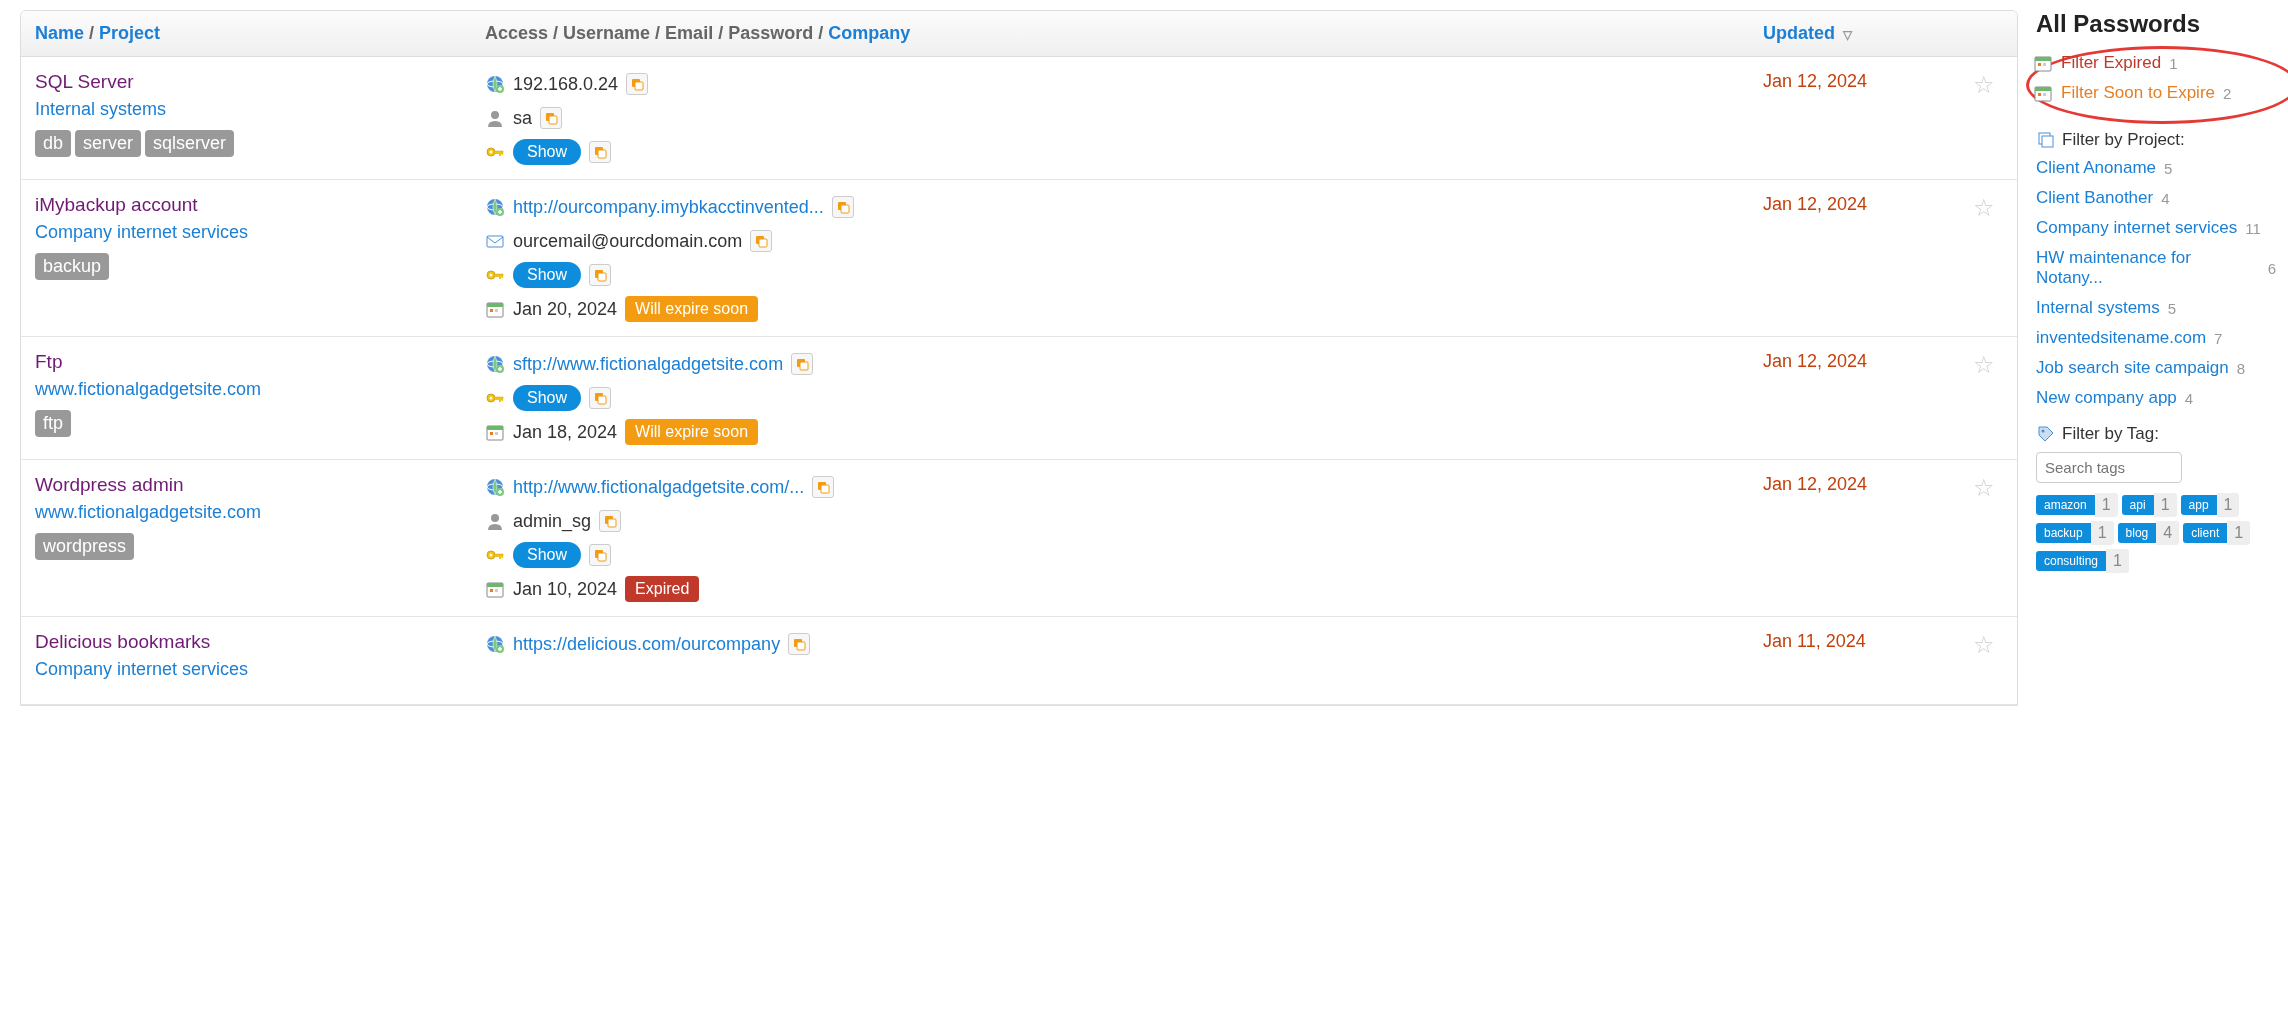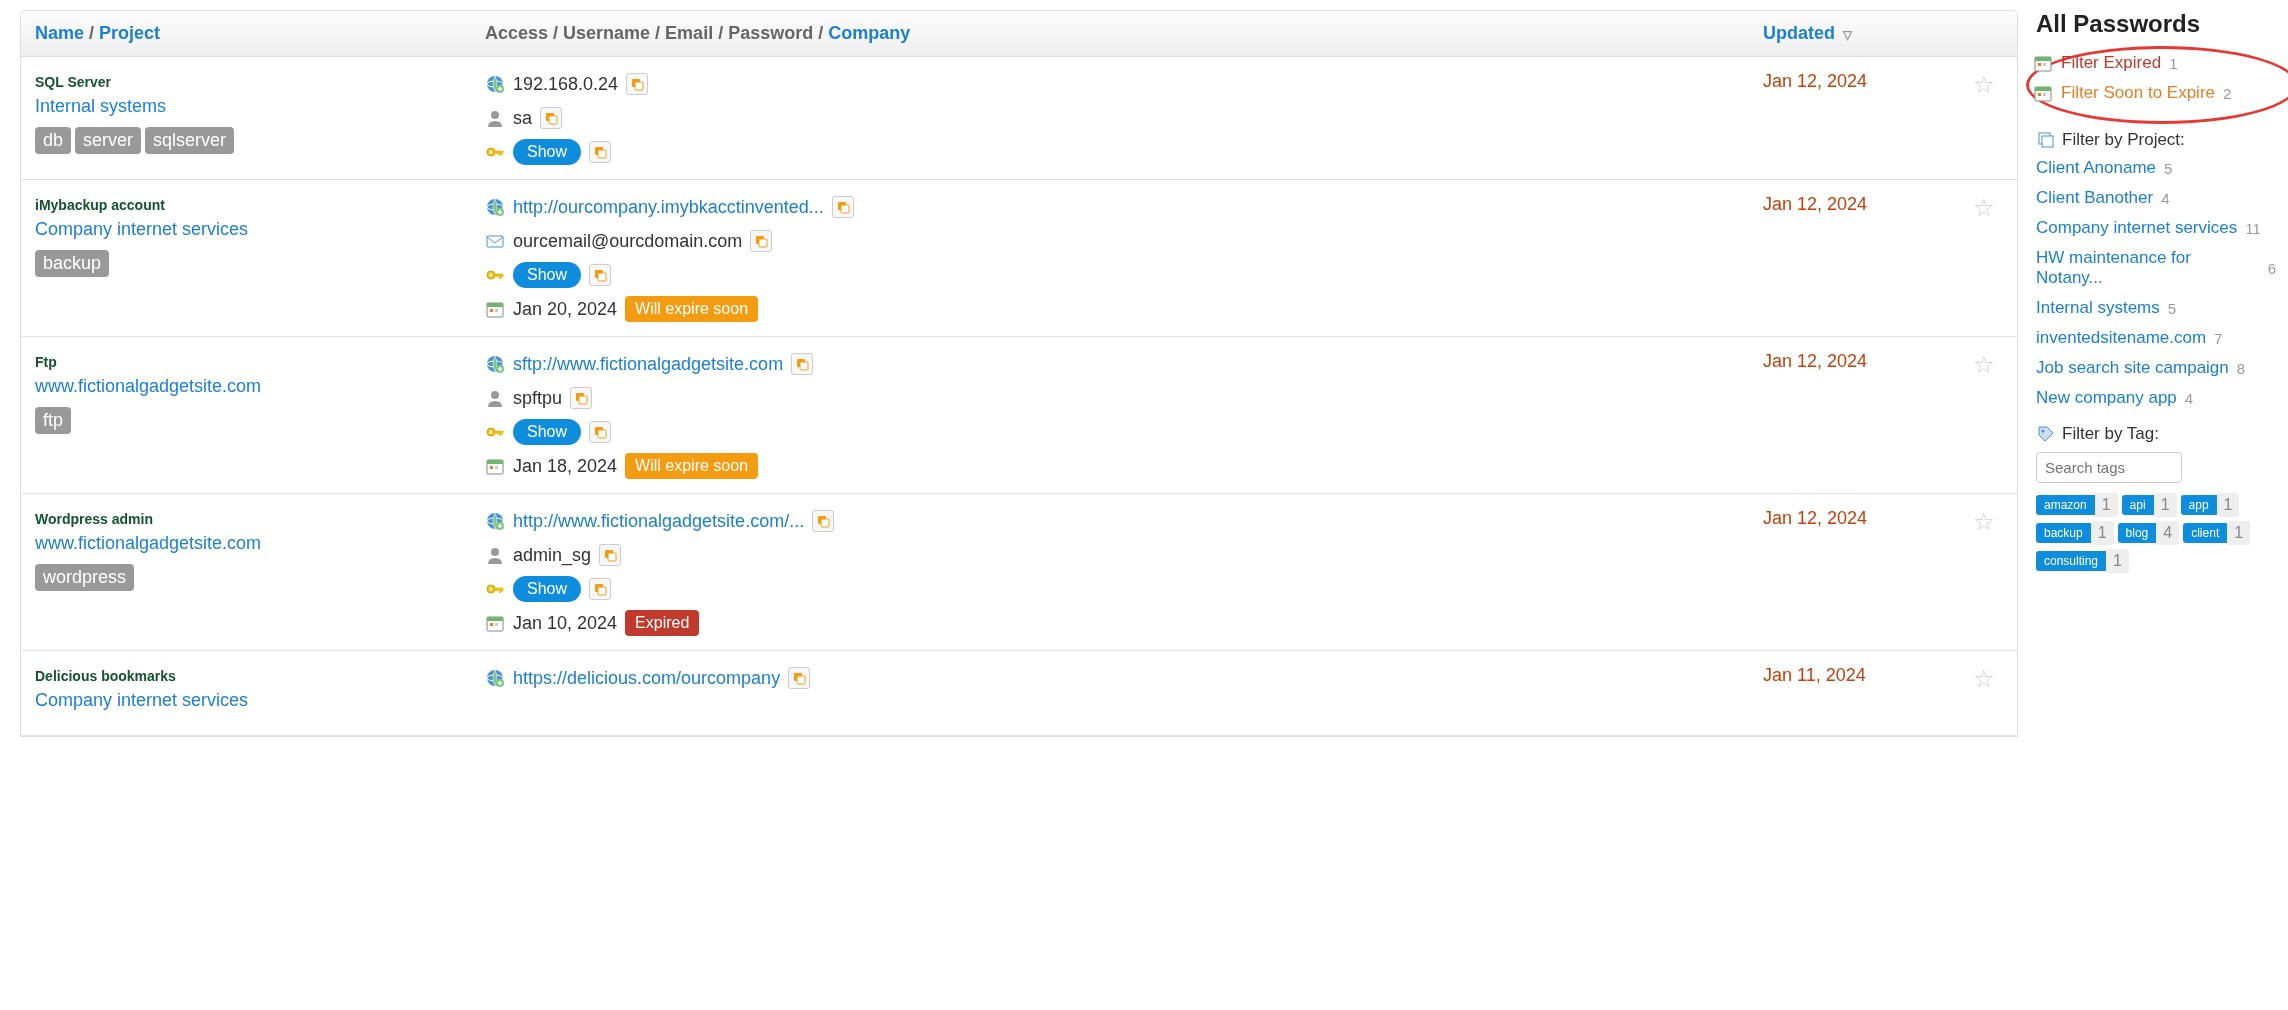--- a/index.html
+++ b/index.html
@@ -7,21 +7,21 @@
 .container { display: flex; width: 100%; }
 .main { flex: 1; border: 1px solid #ddd; border-radius: 6px 6px 0 0; overflow: hidden; margin: 10px 0 0 20px; }
 .thead { display: flex; background: linear-gradient(#fcfcfc,#efefef); border-bottom: 1px solid #ddd; padding: 12px 14px; color: #666; font-weight: 600; }
 .col-name { flex: 0 0 450px; }
 .col-access { flex: 1; }
 .col-updated { flex: 0 0 210px; }
 .col-star { flex: 0 0 30px; }
 .thead a { color: #1a7fd5; text-decoration: none; }
 .sort-icon { display: inline-block; font-size: 12px; color: #999; margin-left: 3px; }
 .row { display: flex; border-bottom: 1px solid #e5e5e5; padding: 14px; }
-.row .col-name a.title { color: #14532d; font-weight: 700; font-size: 14px; text-decoration: none; display: inline-block; margin-bottom: 6px; }
+.row .col-name a.title { color: #701a75; font-weight: 400; font-size: 19px; text-decoration: none; display: inline-block; margin-bottom: 6px; }
 .row .col-name a.project { color: #1a7fd5; text-decoration: none; font-size: 18px; display: inline-block; margin-bottom: 10px; }
 .tags { display: flex; gap: 4px; flex-wrap: wrap; }
 .tag { background: #999; color: #fff; font-size: 18px; padding: 3px 8px; border-radius: 4px; }
 .line { display: flex; align-items: center; gap: 8px; margin-bottom: 8px; min-height: 26px; }
 .line:last-child { margin-bottom: 0; }
 .ic { width: 20px; height: 20px; display: inline-flex; align-items: center; justify-content: center; flex-shrink: 0; }
 .ic svg { width: 20px; height: 20px; }
 .copy-ic { width: 22px; height: 22px; border: 1px solid #ccc; border-radius: 3px; background: #f7f7f7; display: inline-flex; align-items: center; justify-content: center; cursor: pointer; }
 .copy-ic svg { width: 14px; height: 14px; }
 .show-btn { background: #0d8ddb; color: #fff; border: none; border-radius: 14px; padding: 4px 14px; font-size: 16px; cursor: pointer; }
@@ -234,35 +234,20 @@
               <span class="copy-ic">
                 <svg viewBox="0 0 14 14">
                   <rect x="2" y="2" width="8" height="8" fill="#f39c12" rx="1"></rect>
                   <rect x="5" y="5" width="8" height="8" fill="#fff" stroke="#f39c12" rx="1"></rect>
                 </svg>
               </span>
             </div>
             <div class="line">
               <span class="ic">
                 <svg viewBox="0 0 20 20">
-                  <circle cx="10" cy="7" r="4" fill="#999"></circle>
-                  <path d="M3 19 Q3 13 10 13 Q17 13 17 19 Z" fill="#999"></path>
-                </svg>
-              </span>
-              <span class="plain-txt">spftpu</span>
-              <span class="copy-ic">
-                <svg viewBox="0 0 14 14">
-                  <rect x="2" y="2" width="8" height="8" fill="#f39c12" rx="1"></rect>
-                  <rect x="5" y="5" width="8" height="8" fill="#fff" stroke="#f39c12" rx="1"></rect>
-                </svg>
-              </span>
-            </div>
-            <div class="line">
-              <span class="ic">
-                <svg viewBox="0 0 20 20">
                   <circle cx="6" cy="10" r="4" fill="#f1c40f" stroke="#d4a017"></circle>
                   <circle cx="6" cy="10" r="1.5" fill="#fff"></circle>
                   <rect x="9" y="9" width="9" height="2.5" fill="#f1c40f" stroke="#d4a017" stroke-width="0.5"></rect>
                   <rect x="14" y="11" width="2" height="3" fill="#f1c40f"></rect>
                   <rect x="16.5" y="11" width="1.5" height="2" fill="#f1c40f"></rect>
                 </svg>
               </span>
               <button class="show-btn">Show</button>
               <span class="copy-ic">
                 <svg viewBox="0 0 14 14">

